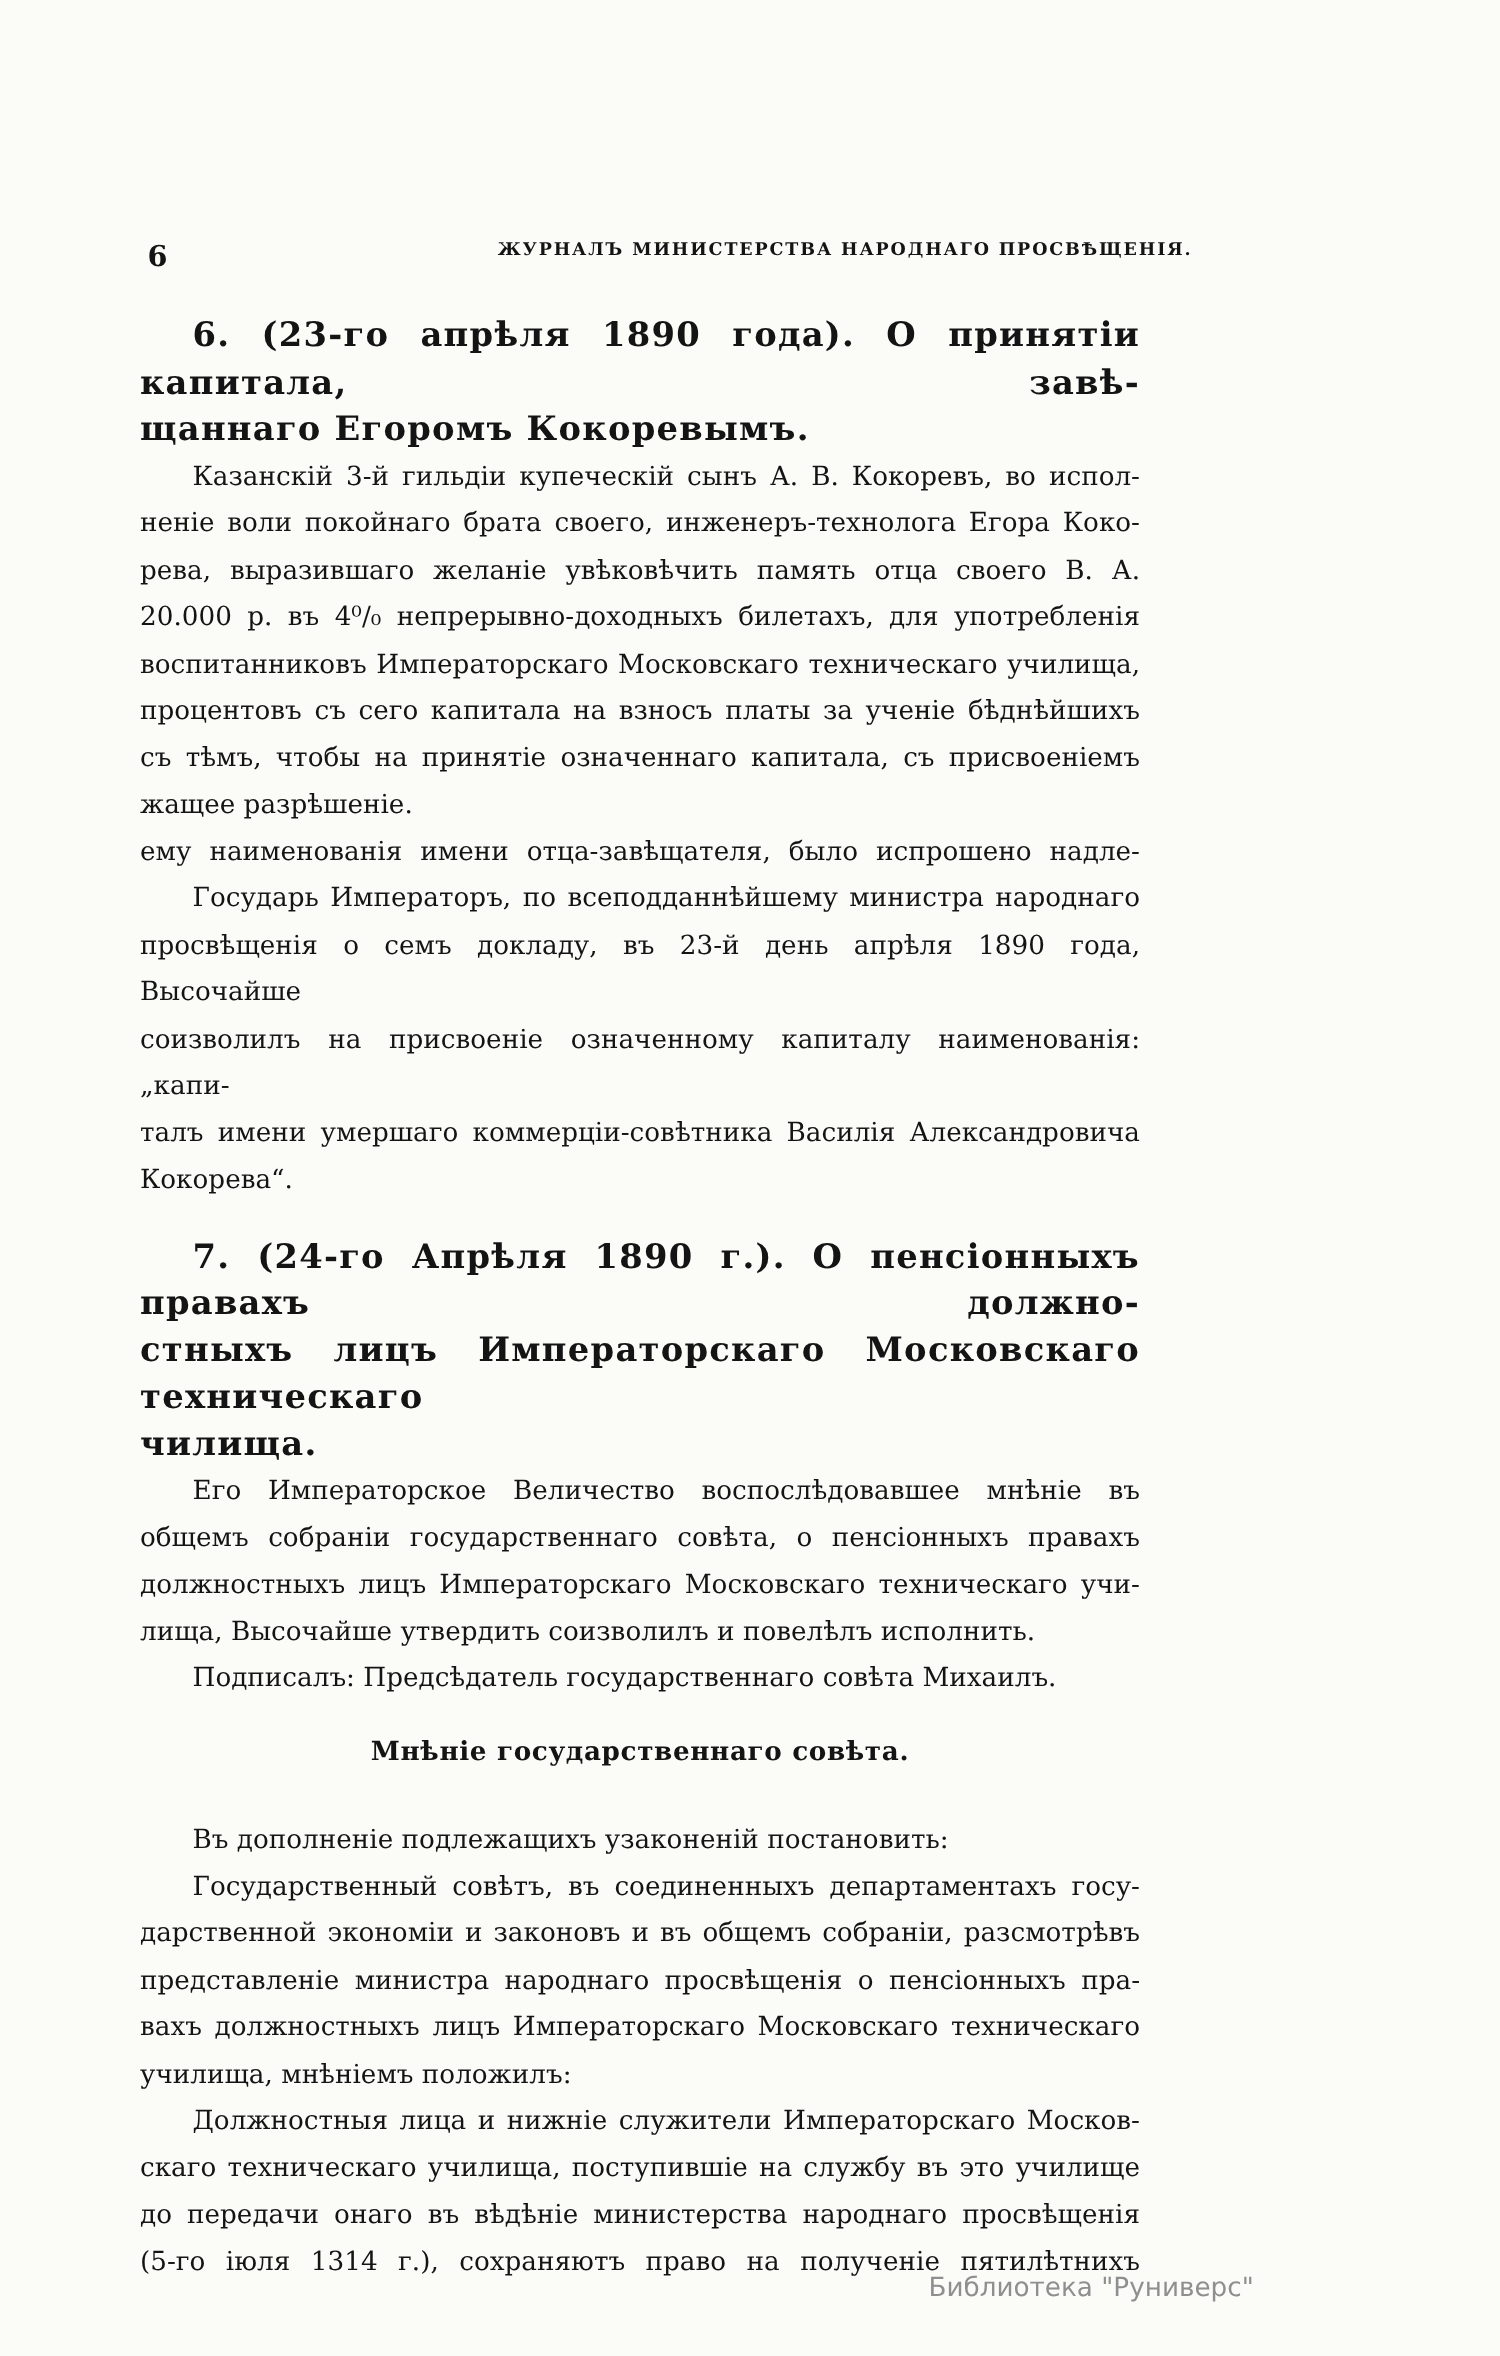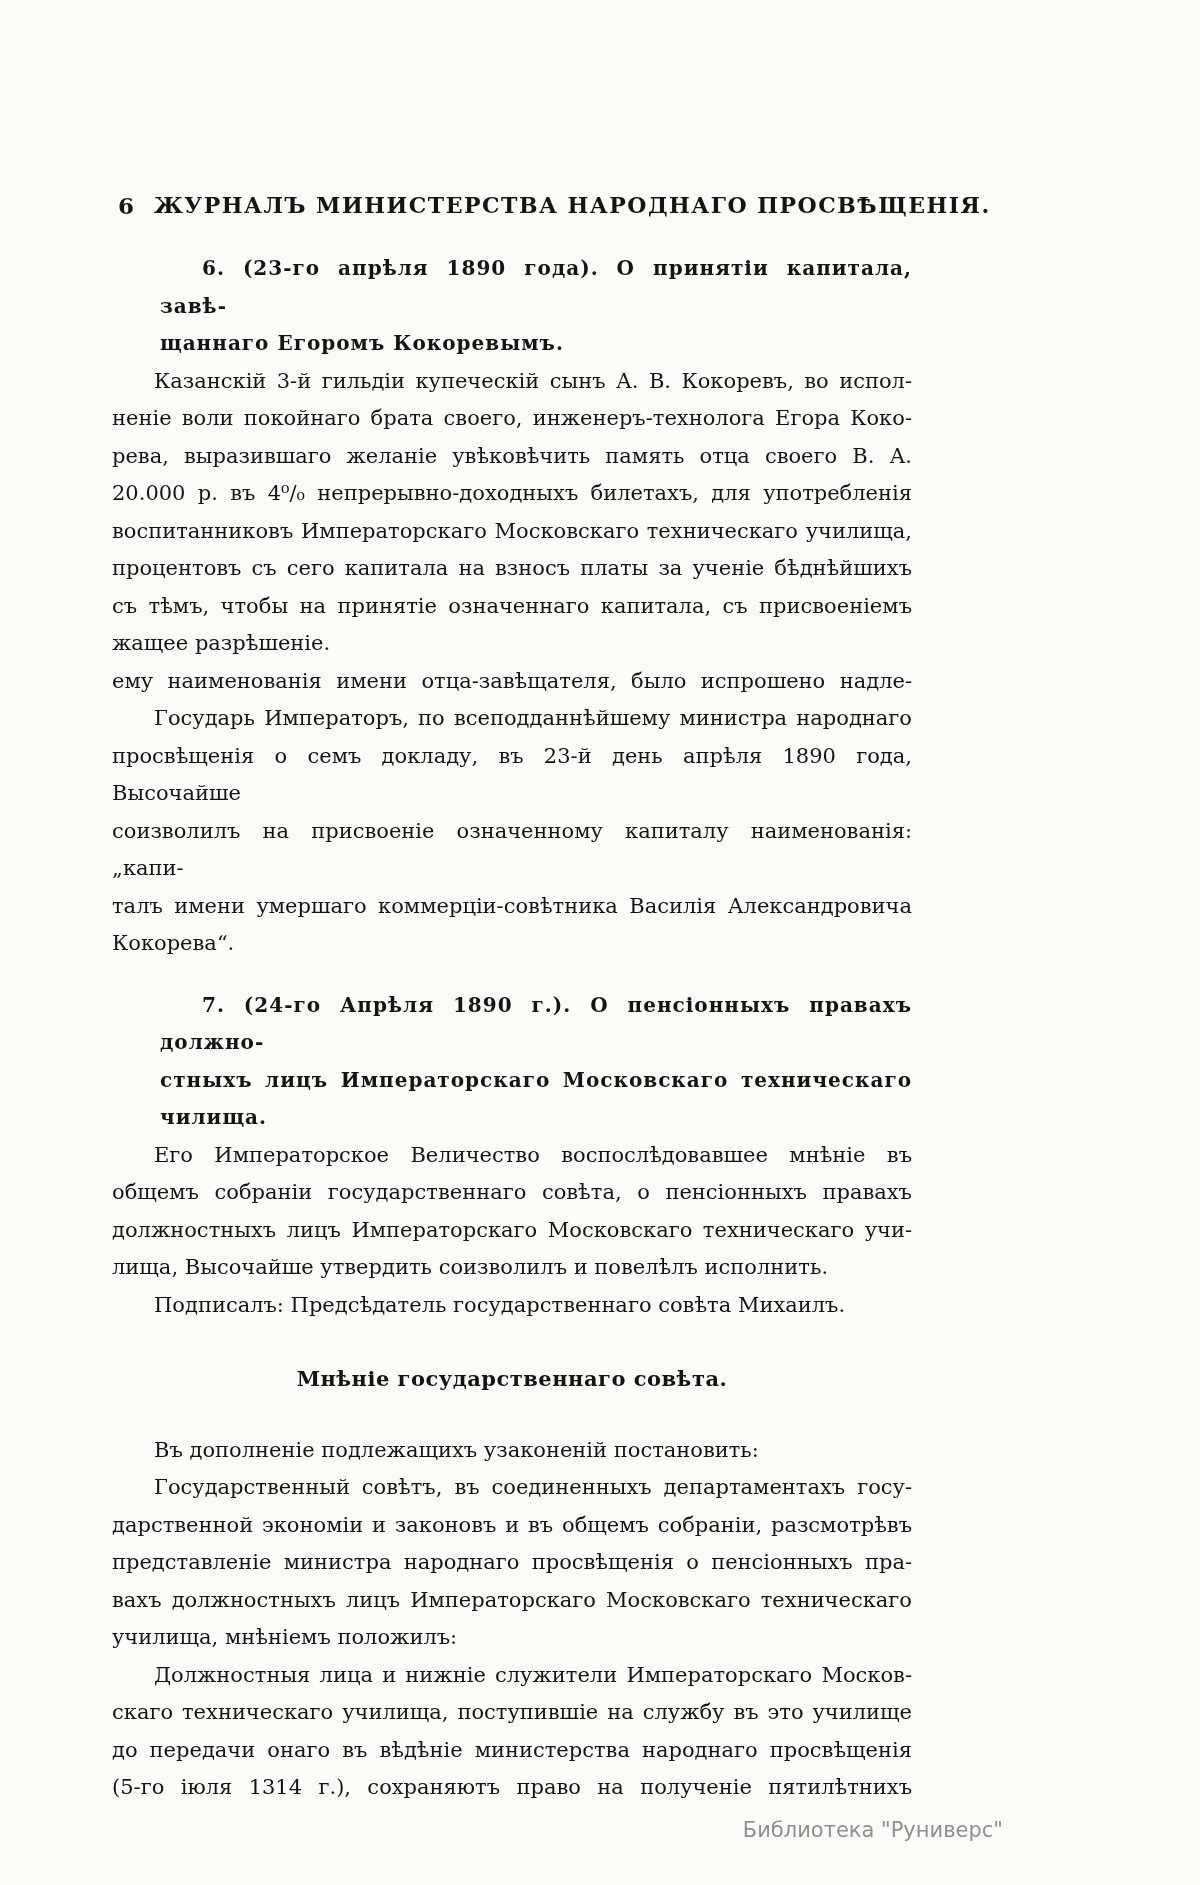--- a/index.html
+++ b/index.html
@@ -25,48 +25,47 @@
     height: 30px;
   }
   .page-number {
     position: absolute;
     left: 6px; top: 0;
     font-size: 23px;
     font-weight: bold;
   }
   .running-title {
     display: block;
-    text-align: left;
+    text-align: right;
     transform: translateX(42px);
-    font-size: 22px;
+    font-size: 14px;
     font-weight: bold;
     letter-spacing: 1.5px;
     white-space: nowrap;
   }
   .doc-body { margin-top: 28px; }
   .block { margin: 0; }
   .line {
     font-size: 21px;
     line-height: 37.5px;
     text-align: left;
     white-space: normal;
   }
   .line.jl {
     text-align: justify;
     text-align-last: justify;
   }
   .line.ind { text-indent: 42px; }
   .section-heading .line {
     font-weight: bold;
     letter-spacing: 1px;
-    font-size: 20px;
-    margin-left: 48px;
+    font-size: 27px;
   }
   .block.spaced { margin-top: 24px; }
-  .centered-heading { margin: 36px 0 34px 0; }
+  .centered-heading { margin: 20px 0 34px 0; }
   .centered-heading .line {
     text-align: center;
     font-weight: bold;
     letter-spacing: 0.5px;
     font-size: 21px;
   }
   .watermark {
     position: absolute;
     top: 1818px;
     right: 197px;

